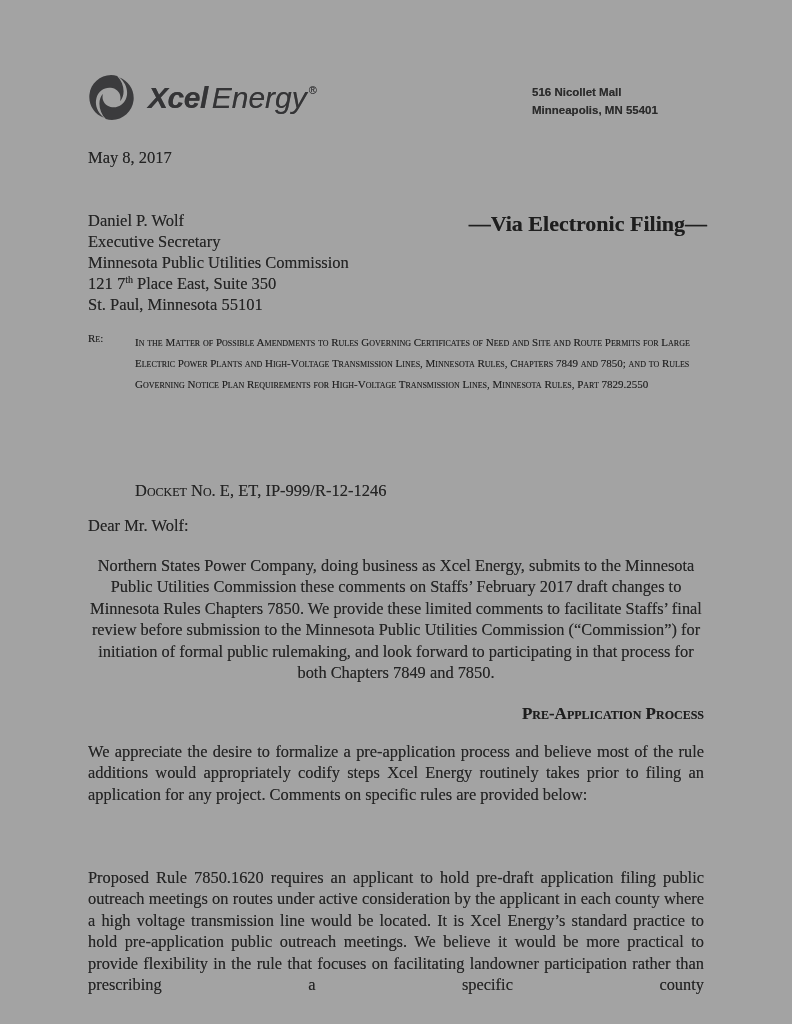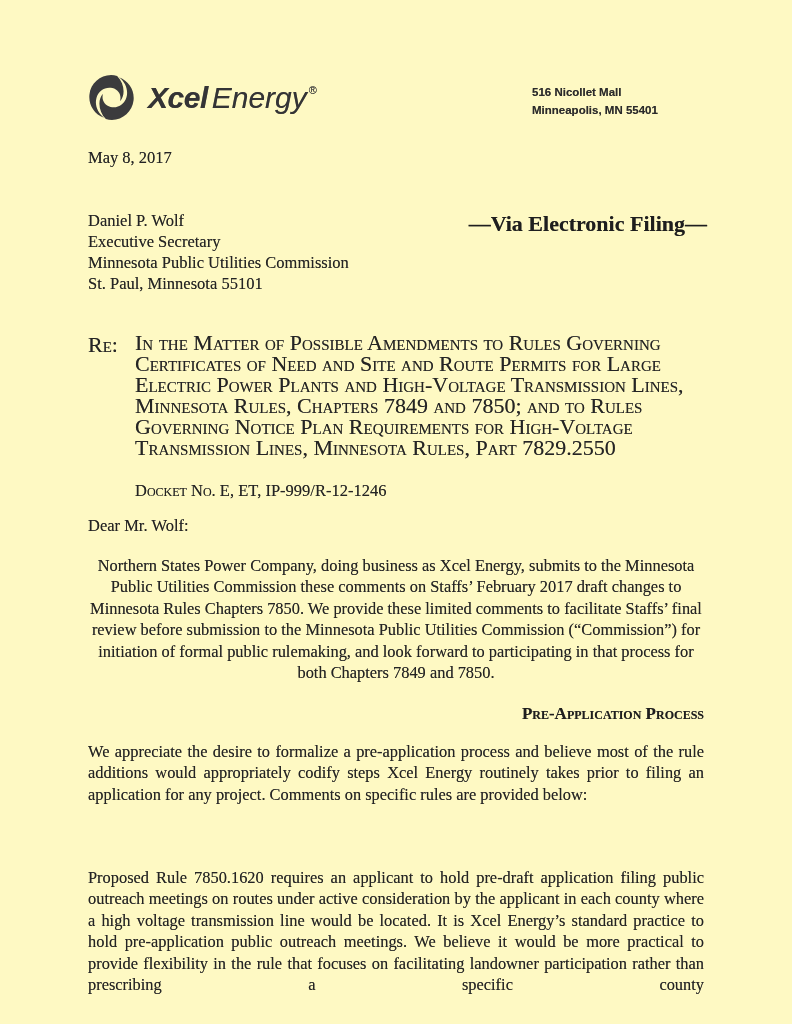--- a/index.html
+++ b/index.html
@@ -1,20 +1,20 @@
 <!DOCTYPE html>
 <html><head>
 <meta charset="utf-8">
 <style>
   html, body { margin: 0; padding: 0; background: #ffffff; }
   .page {
     position: relative;
     width: 792px;
     height: 1024px;
-    background: #fef9c3;
+    background: #a3a3a3;
     font-family: "Liberation Serif", serif;
     color: #242424;
     overflow: hidden;
   }
   .page * { text-shadow: 0 0 0.45px rgba(40,40,40,0.55); }
 
   
   .logo {
     position: absolute;
     left: 88px; top: 74px;
@@ -69,21 +69,21 @@
     line-height: 21px;
   }
   .recipient sup { font-size: 10px; line-height: 0; }
 
   
   .re-row {
     position: absolute;
     left: 88px; top: 332px;
     width: 616px;
     display: flex;
-    font-size: 22px;
+    font-size: 11px;
   }
   .re-label {
     flex: 0 0 47px;
     font-variant: small-caps;
   }
   .re-text {
     flex: 1;
     font-variant: small-caps;
     line-height: 21px;
   }
@@ -143,20 +143,21 @@
     <div>Minneapolis, MN 55401</div>
   </div>
 
   <div class="date">May 8, 2017</div>
   <div class="via">—Via Electronic Filing—</div>
 
   <div class="recipient">
     <div>Daniel P. Wolf</div>
     <div>Executive Secretary</div>
     <div>Minnesota Public Utilities Commission</div>
+    <div><span>121 7</span><sup>th</sup><span> Place East, Suite 350</span></div>
     <div>St. Paul, Minnesota 55101</div>
   </div>
 
   <div class="re-row">
     <div class="re-label">Re:</div>
     <div class="re-text">In the Matter of Possible Amendments to Rules Governing Certificates of Need and Site and Route Permits for Large Electric Power Plants and High-Voltage Transmission Lines, Minnesota Rules, Chapters 7849 and 7850; and to Rules Governing Notice Plan Requirements for High-Voltage Transmission Lines, Minnesota Rules, Part 7829.2550</div>
   </div>
   <div class="docket">Docket No. E, ET, IP-999/R-12-1246</div>
 
   <div class="salutation">Dear Mr. Wolf:</div>

